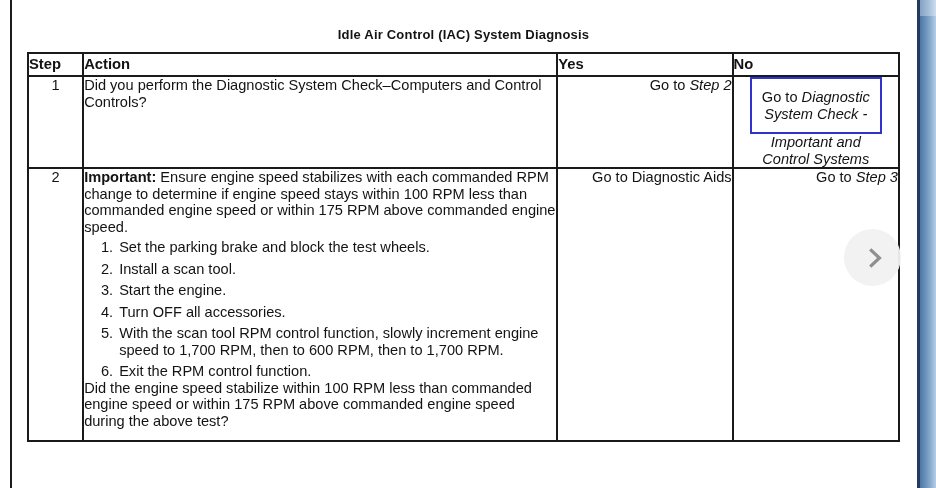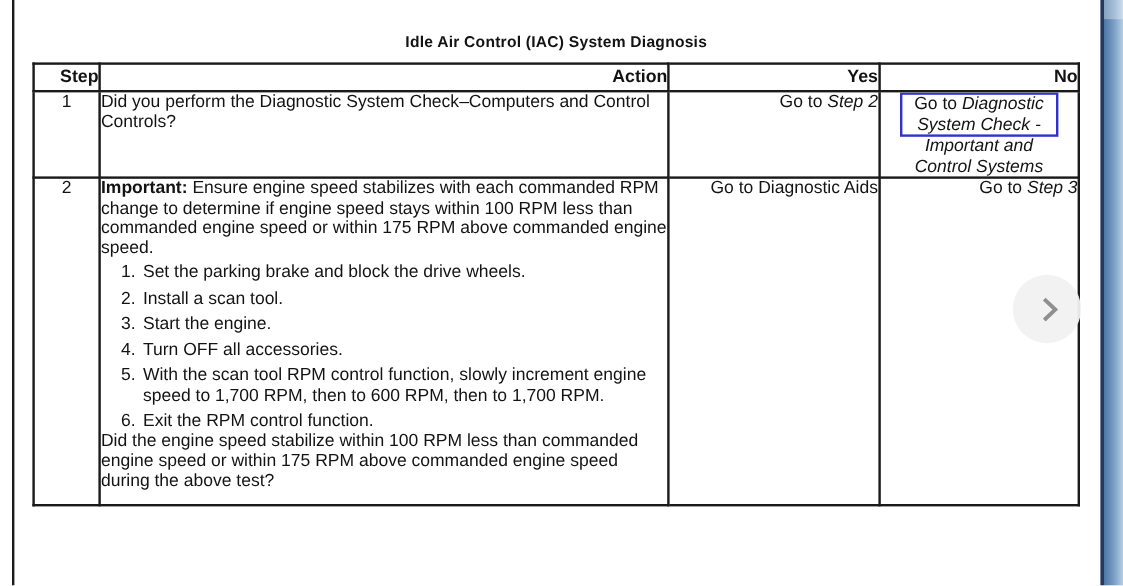--- a/index.html
+++ b/index.html
@@ -42,21 +42,21 @@
   table.diag td,table.diag th{
     border:2px solid #1a1a1a;
     padding:0;vertical-align:top;overflow:hidden;
   }
   col.c-step{width:55px;}
   col.c-action{width:473px;}
   col.c-yes{width:175px;}
   col.c-no{width:166px;}
 
   tr.header-row th{
-    height:19px;text-align:right;vertical-align:middle;
+    height:19px;text-align:left;vertical-align:middle;
     font-size:14.8px;font-weight:bold;padding:1px 0;
   }
   tr.schematic-row td{
     height:20px;vertical-align:middle;padding:2px 6px;
   }
   tr.schematic-row .lbl{font-weight:bold;}
   tr.schematic-row .val{font-style:italic;}
 
   tr.row-1 td{height:67px;}
   tr.row-2 td{height:271px;}
@@ -69,21 +69,21 @@
   td.goto-bottom{
     vertical-align:bottom;text-align:right;padding:3px 4px 4px 4px;
   }
   i{font-style:italic;}
 
   
   td.no-cell-top{vertical-align:top;text-align:center;padding:2px 4px;}
   .linkbox{
     display:block;width:126px;margin:0 auto;
     border:2px solid #3232cf;
-    padding:0 1px;cursor:pointer;
+    padding:10px 1px;cursor:pointer;
   }
   .no-line{font-style:italic;}
 
   
   td.action-cell ol{
     margin:4px 0 0 0;padding:0 0 0 33px;
   }
   td.action-cell ol li{margin:0 0 5px 0;padding-left:2px;}
   td.action-cell ol li:last-child{margin-bottom:0;}
   p.question{margin-top:1px;}
@@ -140,21 +140,21 @@
           <div class="no-line">Important and</div>
           <div class="no-line">Control Systems</div>
         </td>
       </tr>
 
       <tr class="row-2">
         <td class="step-cell">2</td>
         <td class="action-cell">
           <p class="intro"><b>Important:</b> <span>Ensure engine speed stabilizes with each commanded RPM change to determine if engine speed stays within 100 RPM less than commanded engine speed or within 175 RPM above commanded engine speed.</span></p>
           <ol>
-            <li>Set the parking brake and block the drive wheels.</li>
+            <li>Set the parking brake and block the test wheels.</li>
             <li>Install a scan tool.</li>
             <li>Start the engine.</li>
             <li>Turn OFF all accessories.</li>
             <li>With the scan tool RPM control function, slowly increment engine speed to 1,700 RPM, then to 600 RPM, then to 1,700 RPM.</li>
             <li>Exit the RPM control function.</li>
           </ol>
           <p class="question">Did the engine speed stabilize within 100 RPM less than commanded engine speed or within 175 RPM above commanded engine speed during the above test?</p>
         </td>
         <td class="goto-bottom">Go to Diagnostic Aids</td>
         <td class="goto-bottom">

